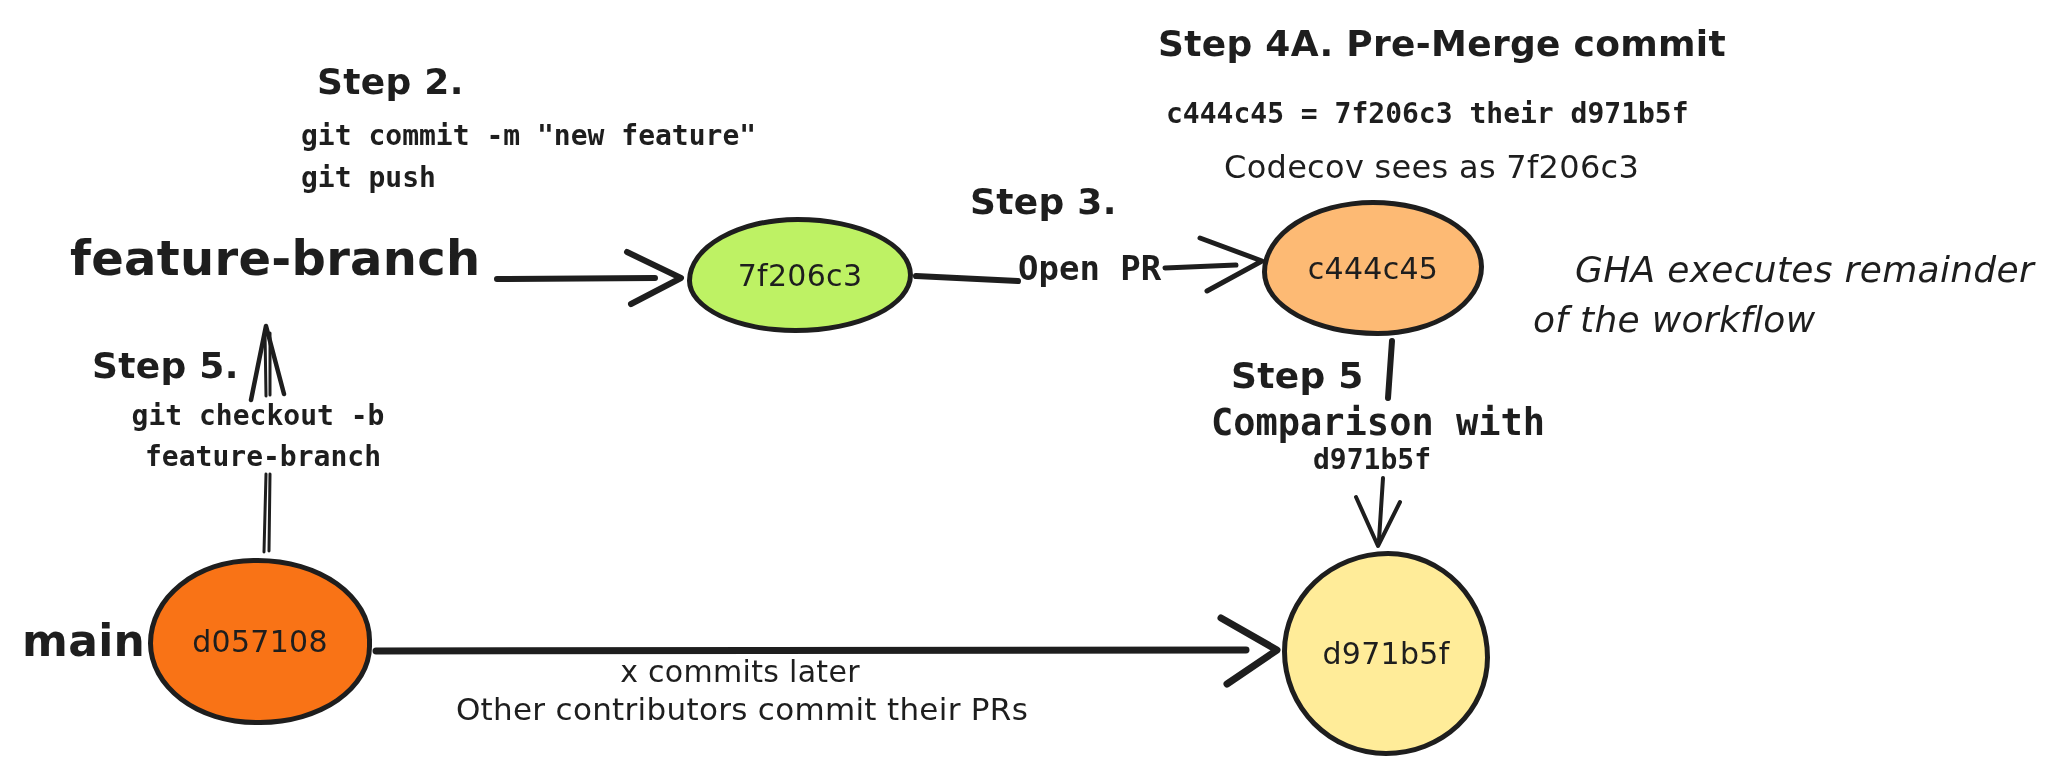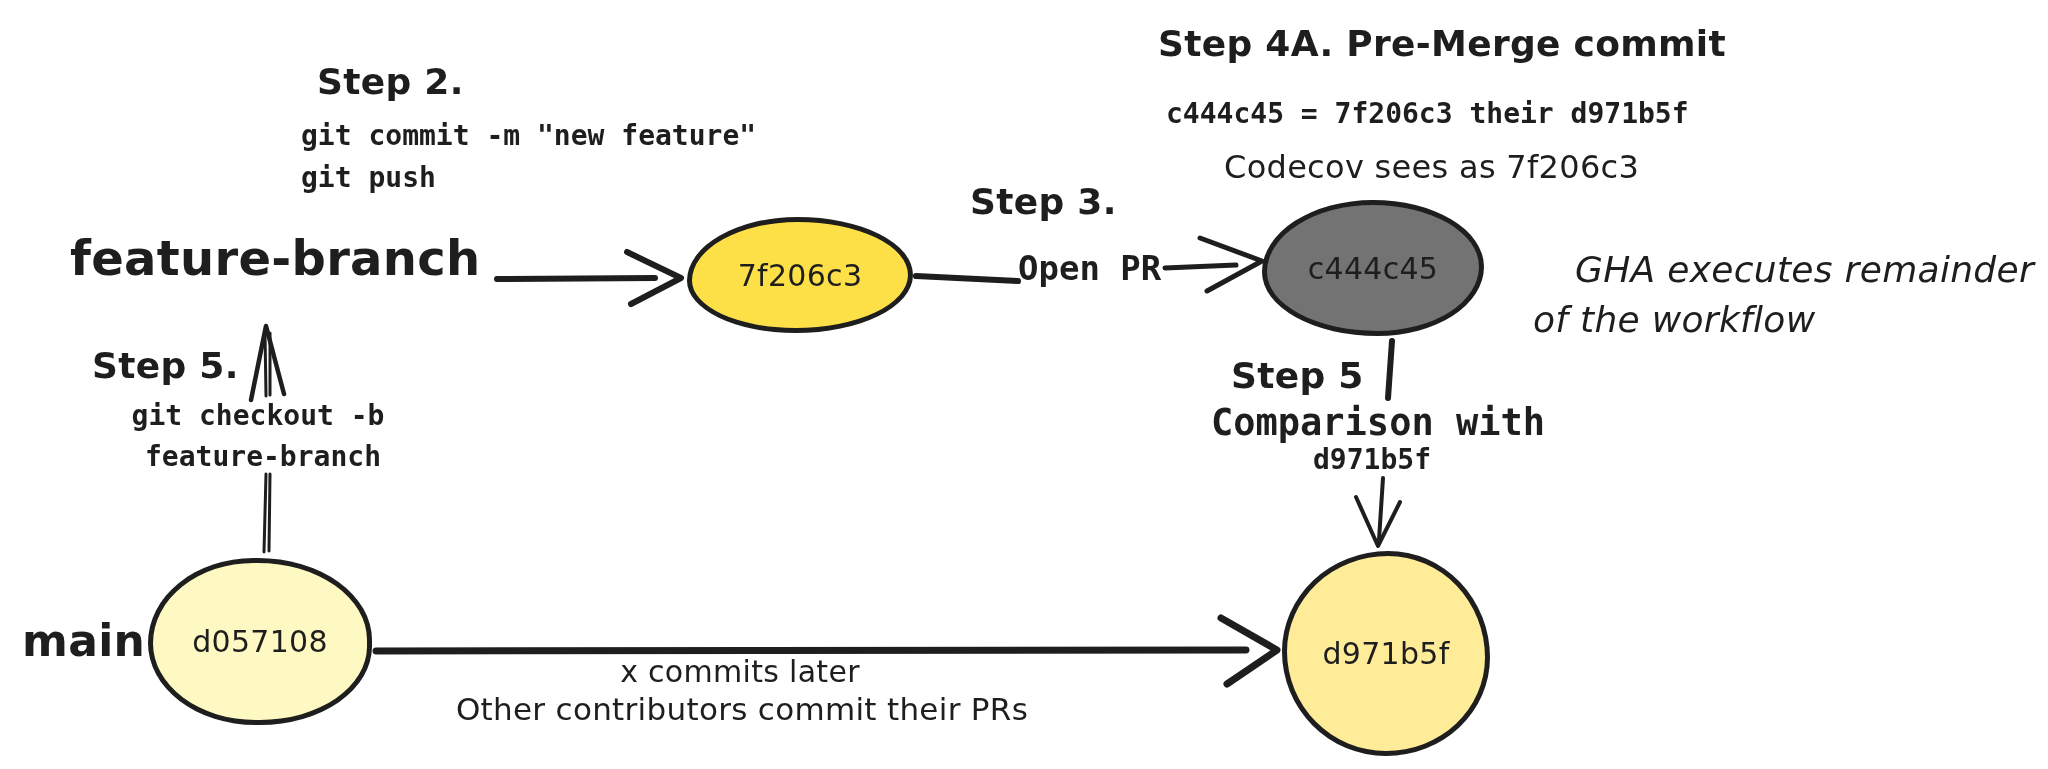--- a/index.html
+++ b/index.html
@@ -67,27 +67,27 @@
       <g>
         <path d="M1383 478 L1379 540" stroke-width="4"></path>
         <path d="M1356 497 L1378 546 L1400 502" stroke-width="4"></path>
       </g>
       <g>
         <path d="M376 651 L1246 650" stroke-width="7"></path>
         <path d="M1221 618 L1277 650 L1227 684" stroke-width="7"></path>
       </g>
     </svg>
 
-    <div class="node" id="node-feature-commit" style="background-color: #fde047;">
+    <div class="node" id="node-feature-commit" style="background-color: #bef264;">
       <span class="node-label hand-md">7f206c3</span>
     </div>
-    <div class="node" id="node-premerge-commit" style="background-color: #737373;">
+    <div class="node" id="node-premerge-commit" style="background-color: #fdba74;">
       <span class="node-label hand-md">c444c45</span>
     </div>
-    <div class="node" id="node-main-old-commit" style="background-color: #fef9c3;">
+    <div class="node" id="node-main-old-commit" style="background-color: #f97316;">
       <span class="node-label hand-md">d057108</span>
     </div>
     <div class="node" id="node-main-head-commit" style="background-color: rgb(255, 236, 153);">
       <span class="node-label hand-md">d971b5f</span>
     </div>
 
     <div class="abs hand" style="left:70px; top:232px; font-size:48px;">feature-branch</div>
     <div class="abs hand" style="left:22px; top:616px; font-size:44px;">main</div>
 
     <div class="abs hand" style="left:92px; top:346px; font-size:36px;">Step 5.</div>

